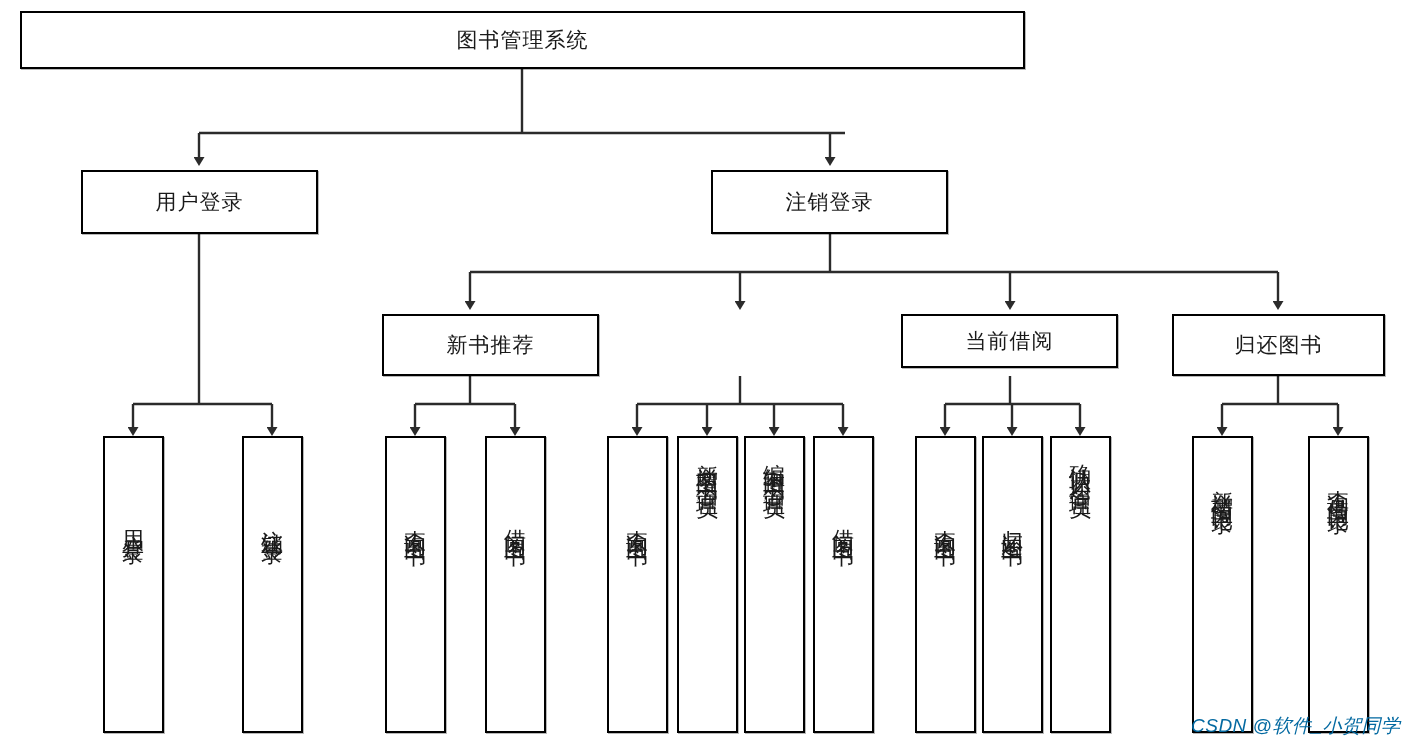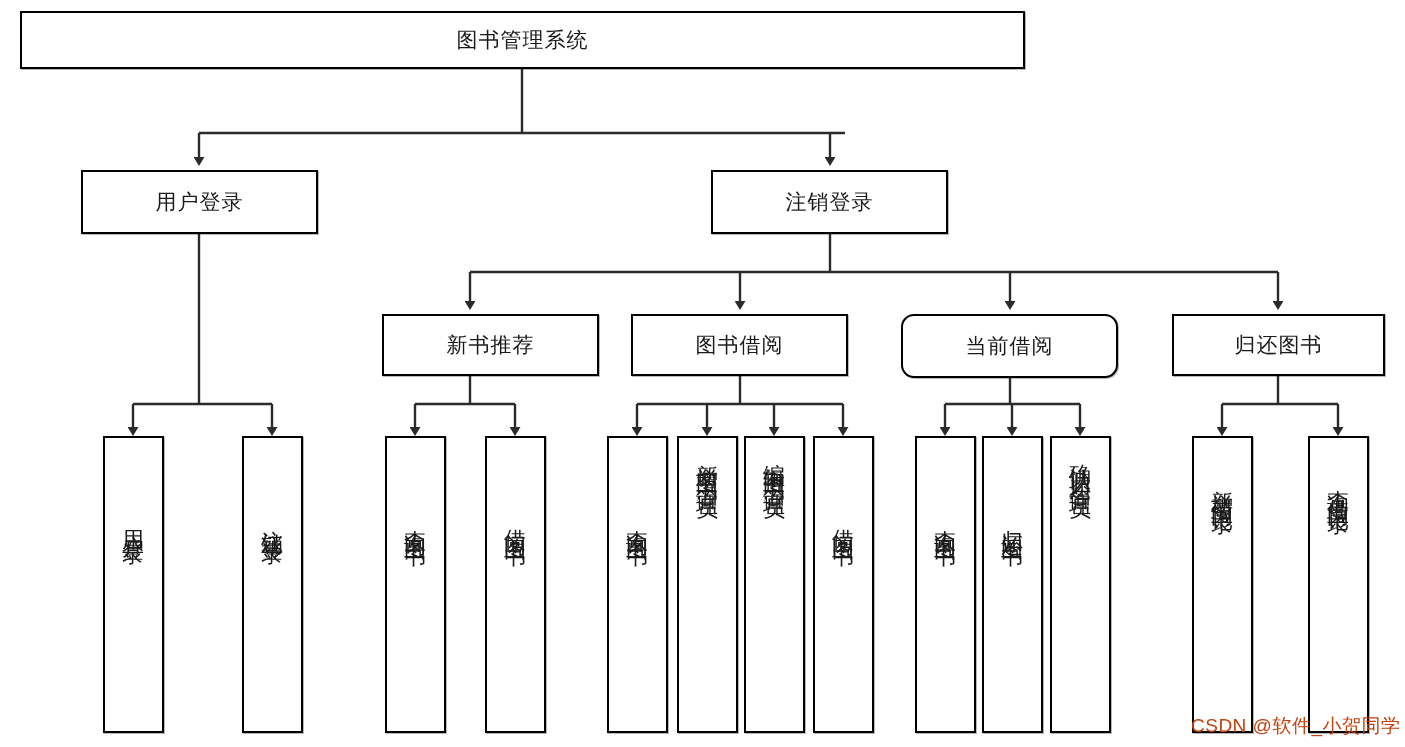--- a/index.html
+++ b/index.html
@@ -53,25 +53,26 @@
   .node.vert .label {
     writing-mode: vertical-rl;
     text-orientation: upright;
     font-size: 22px;
     letter-spacing: 5px;
     line-height: 1.05;
     white-space: nowrap;
   }
   .watermark {
     position: absolute;
-    color: #c2410c;
+    color: #0369a1;
     font-size: 19px;
     letter-spacing: 0.5px;
     white-space: nowrap;
     user-select: none;
+    font-style: italic;
   }
 </style>
 </head>
 <body>
 
 <div id="canvas">
 
   <svg class="edges" viewBox="0 0 1405 747" xmlns="http://www.w3.org/2000/svg">
     <defs>
       <marker id="arrow" markerWidth="9" markerHeight="11" refX="1" refY="5.5" orient="auto" markerUnits="userSpaceOnUse">
@@ -129,24 +130,21 @@
   <div class="node horiz" style="left:81px; top:170px; width:237px; height:64px;">
     <span class="label">用户登录</span>
   </div>
   <div class="node horiz" style="left:711px; top:170px; width:237px; height:64px;">
     <span class="label">注销登录</span>
   </div>
 
   <div class="node horiz" style="left:382px; top:314px; width:217px; height:62px;">
     <span class="label">新书推荐</span>
   </div>
-  <div class="node horiz" style="left:631px; top:314px; width:217px; height:62px;">
-    <span class="label">图书借阅</span>
-  </div>
-  <div class="node horiz" style="left:901px; top:314px; width:217px; height:64px;border-radius:13px;">
+  <div class="node horiz" style="left:901px; top:314px; width:217px; height:54px;">
     <span class="label">当前借阅</span>
   </div>
   <div class="node horiz" style="left:1172px; top:314px; width:213px; height:62px;">
     <span class="label">归还图书</span>
   </div>
 
   <div class="node vert" style="left:103px; top:436px; width:61px; height:297px; padding-top:74px;">
     <span class="label">用户登录</span>
   </div>
   <div class="node vert" style="left:242px; top:436px; width:61px; height:297px; padding-top:74px;">

